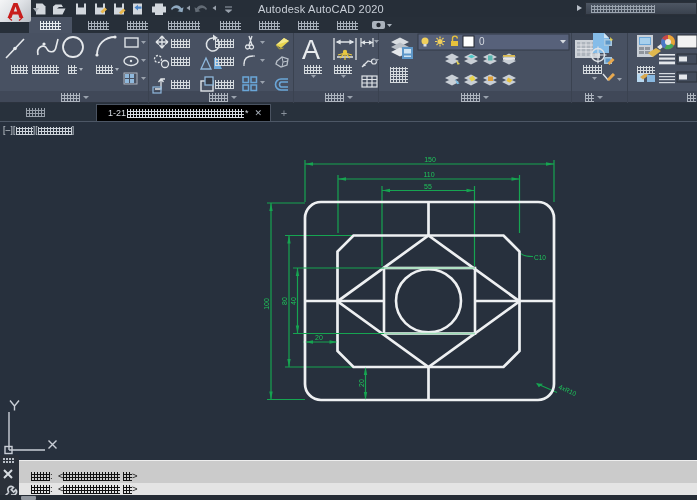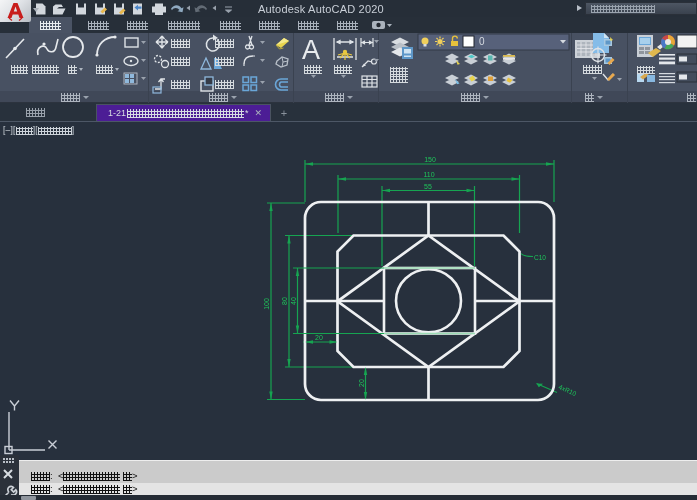--- a/index.html
+++ b/index.html
@@ -19,21 +19,21 @@
 .rtab{position:absolute;top:17px;height:16px;display:flex;align-items:center;justify-content:center}
 .rtab.act{background:#4a5364}
 
 .ribbon{position:absolute;left:0;top:33px;width:697px;height:70px;background:#485162}
 .plabel{position:absolute;top:59px;height:11px;display:flex;align-items:center;justify-content:center}
 .dn{display:inline-block;width:0;height:0;border-left:3px solid transparent;border-right:3px solid transparent;border-top:3.5px solid #9aa2ad;margin-left:3px}
 .dnw{display:inline-block;width:0;height:0;border-left:2.5px solid transparent;border-right:2.5px solid transparent;border-top:3px solid #aeb5bf}
 
 .ftabs{position:absolute;left:0;top:103px;width:697px;height:18px;background:#28313c}
 .ftab{position:absolute;top:104px;height:17px;display:flex;align-items:center;font-size:9px;color:#9aa2ac}
-.ftab.act{background:#4c1d95;border:1px solid #4a5361;border-bottom:none;color:#d7dce2}
+.ftab.act{background:#000000;border:1px solid #4a5361;border-bottom:none;color:#d7dce2}
 .fborder{position:absolute;left:0;top:121px;width:697px;height:1px;background:#4d5766}
 
 .canvas{position:absolute;left:0;top:122px;width:697px;height:338px;background:#27303d}
 .vplabel{position:absolute;left:3px;top:3px;font-size:8.5px;color:#cdd3da;letter-spacing:.2px}
 
 .cmdstrip{position:absolute;left:0;top:455px;width:19px;height:45px;background:#2b313a}
 .cmd1{position:absolute;left:19px;top:460px;width:678px;height:23px;background:#cbcbcb;border-top:1px solid #eee}
 .cmd2{position:absolute;left:19px;top:483px;width:678px;height:12px;background:#e4e4e4}
 .cmdline{position:absolute;font-size:9.5px;color:#111;white-space:nowrap}
 .bottom{position:absolute;left:0;top:495px;width:697px;height:5px;background:#252c35}

